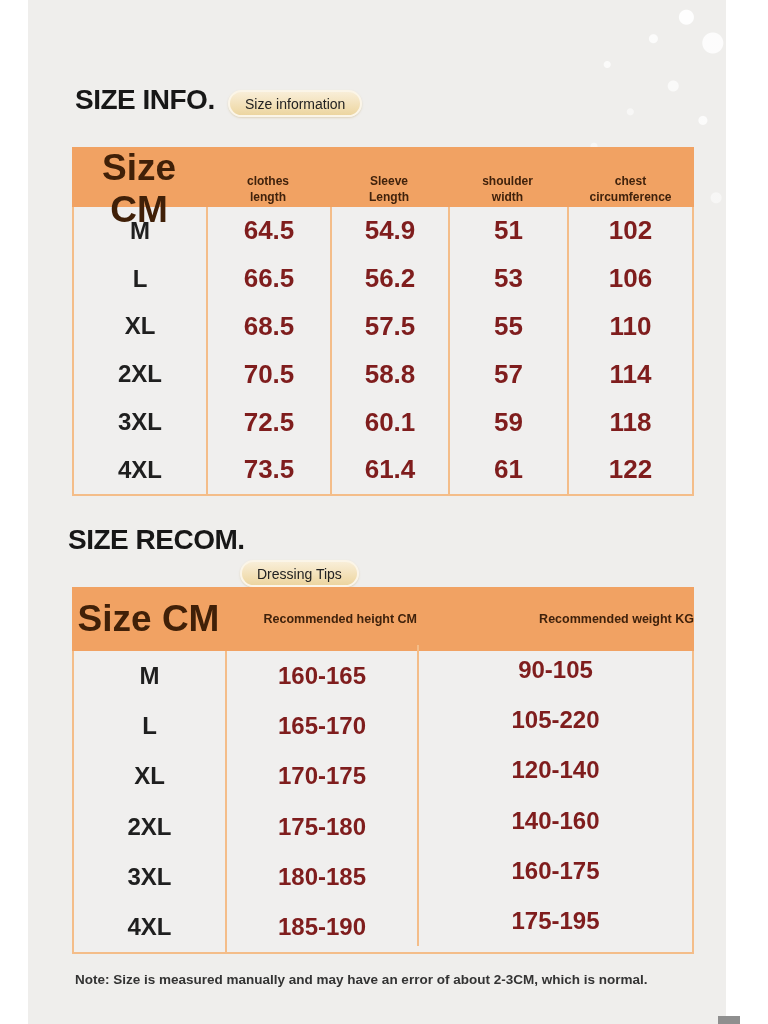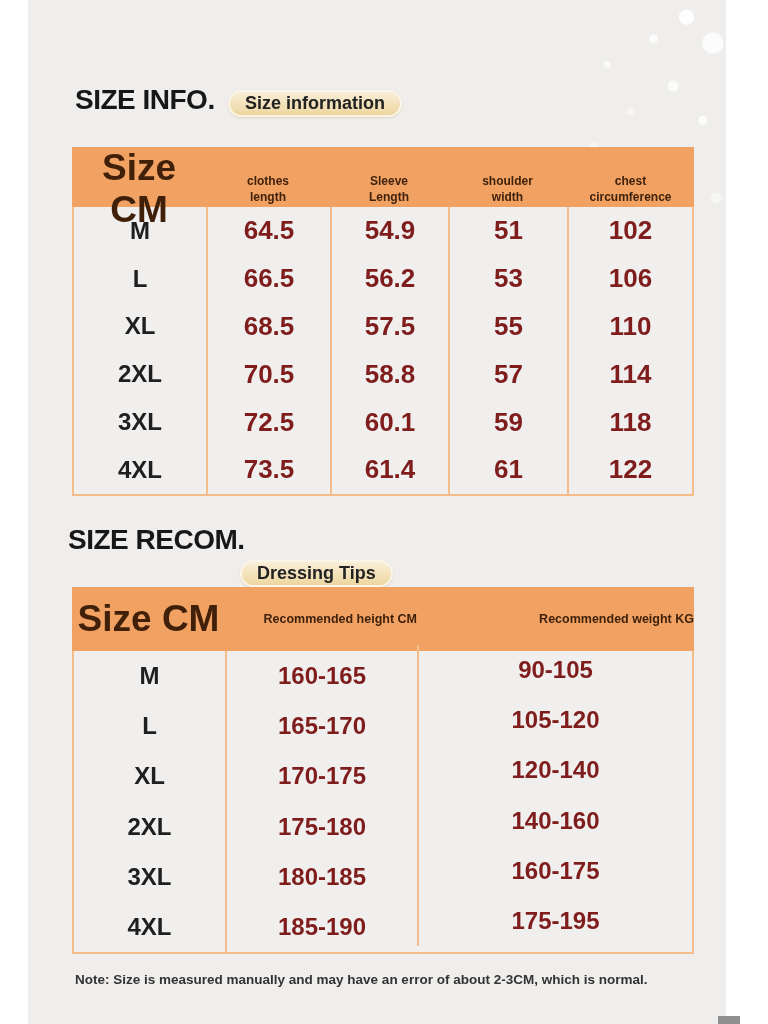--- a/index.html
+++ b/index.html
@@ -27,21 +27,21 @@
 
   .section-title { position:absolute; font-size:28px; font-weight:800; letter-spacing:-.5px; color:#171717; }
   .title-info  { left:47px; top:84px; }
   .title-recom { left:40px; top:524px; }
 
   .badge { position:absolute; display:inline-flex; align-items:center; justify-content:center;
     height:27px; padding:0 15px; border-radius:14px;
     background:linear-gradient(180deg,#f9eed8 0%,#f0dcae 75%,#ecd5a0 100%);
     border:2px solid #fbf5e8;
     box-shadow:0 1px 2px rgba(190,160,100,.35);
-    font-size:18px; font-weight:700; color:#222222; white-space:nowrap; }
+    font-size:14px; font-weight:400; color:#222222; white-space:nowrap; }
   .badge-info  { left:200px; top:90px; }
   .badge-recom { left:212px; top:528px;margin-top:32px; }
 
   
   .size-table { position:absolute; left:44px; width:622px; }
   .t1 { top:147px; }
   .t2 { top:587px; }
 
   .thead { display:grid; background:#f1a263; align-items:center; }
   .t1 .thead { grid-template-columns:134px 124px 118px 119px 127px; height:60px; }
@@ -136,21 +136,21 @@
         <div class="th"><span>Recommended height CM</span></div>
         <div class="th"><span>Recommended weight KG</span></div>
       </div>
       <div class="tbody">
         <div class="td size">M</div>
         <div class="td sep">160-165</div>
         <div class="td sep weight">90-105</div>
 
         <div class="td size">L</div>
         <div class="td sep">165-170</div>
-        <div class="td sep weight">105-120</div>
+        <div class="td sep weight">105-220</div>
 
         <div class="td size">XL</div>
         <div class="td sep">170-175</div>
         <div class="td sep weight">120-140</div>
 
         <div class="td size">2XL</div>
         <div class="td sep">175-180</div>
         <div class="td sep weight">140-160</div>
 
         <div class="td size">3XL</div>

